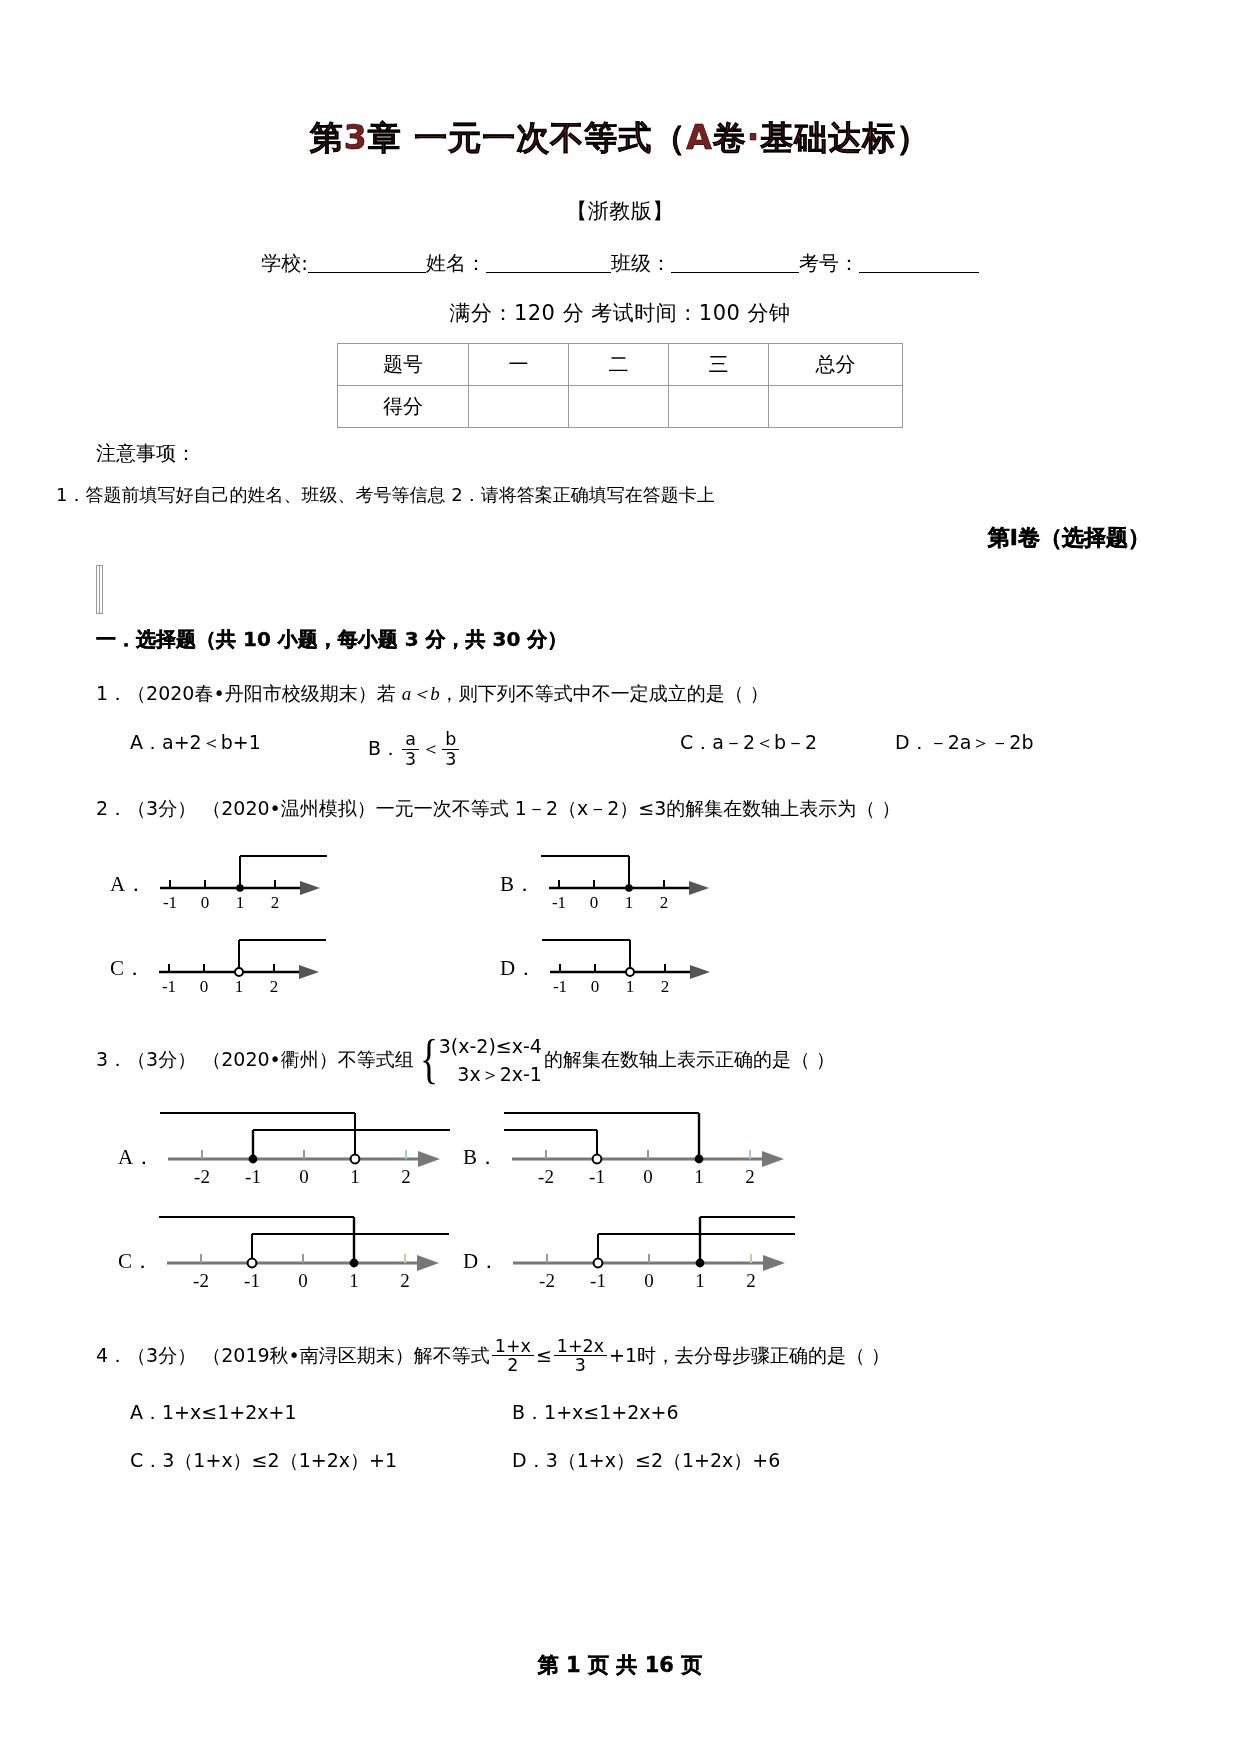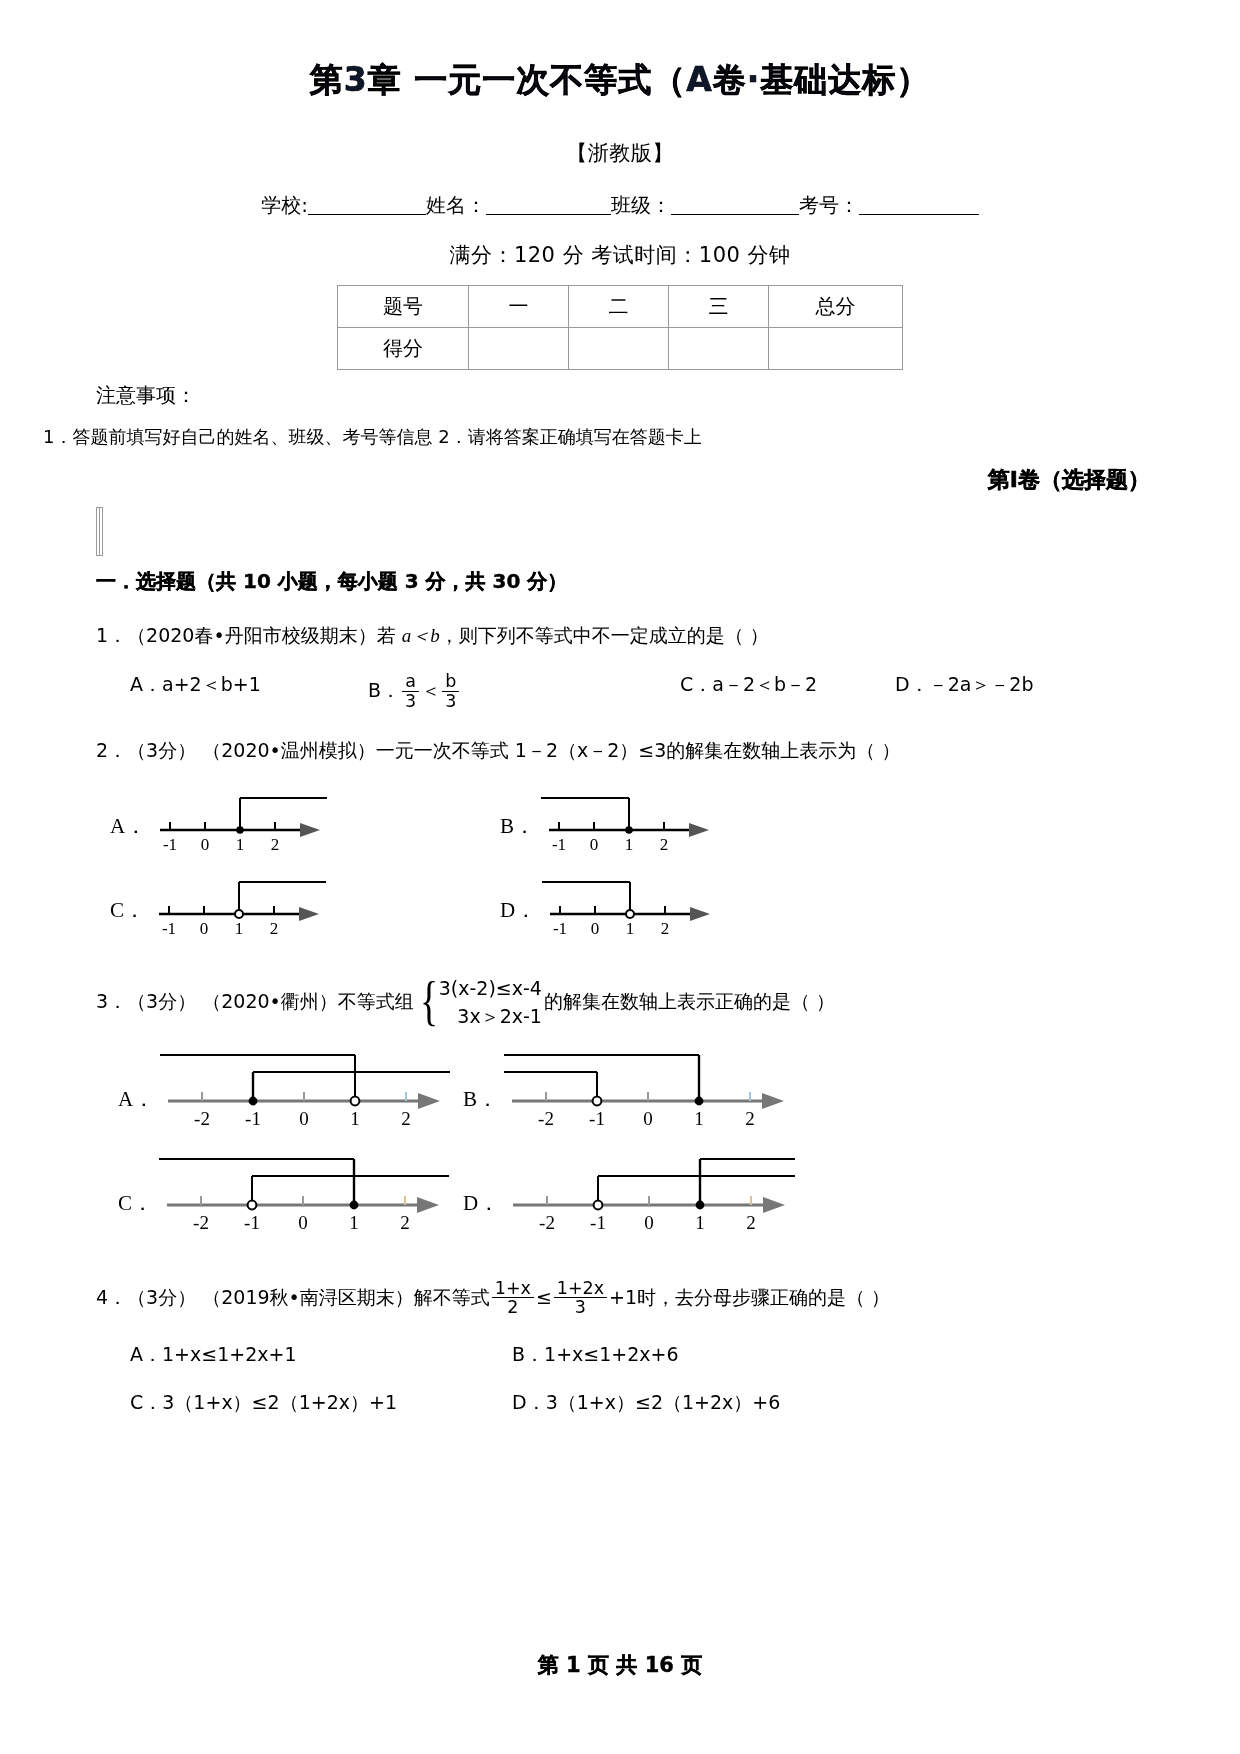--- a/index.html
+++ b/index.html
@@ -22,23 +22,23 @@
     padding: 0;
   }
 
   
   .doc-title {
     text-align: center;
     font-family: "DejaVu Sans", sans-serif;
     font-weight: bold;
     font-size: 33px;
     letter-spacing: 1px;
-    margin-top: 58px;
+    margin-top: 116px;
     -webkit-text-stroke: 0.6px #000;
-    color: #0f172a;
+    color: #7f1d1d;
   }
   .edition {
     text-align: center;
     font-size: 21px;
     font-family: "DejaVu Sans", sans-serif;
     margin-top: 36px;
     letter-spacing: 0.5px;
   }
 
   
@@ -92,21 +92,21 @@
   .notes-title {
     font-family: "DejaVu Sans", sans-serif;
     font-size: 20px;
     margin-top: 12px;
     margin-left: 96px;
   }
   .notes-body {
     font-family: "DejaVu Sans", sans-serif;
     font-size: 18px;
     margin-top: 16px;
-    margin-left: 43px;
+    margin-left: 56px;
   }
 
   
   .part-heading {
     text-align: right;
     font-family: "DejaVu Sans", sans-serif;
     font-weight: bold;
     font-size: 22px;
     margin-top: 16px;
     -webkit-text-stroke: 0.5px #000;

